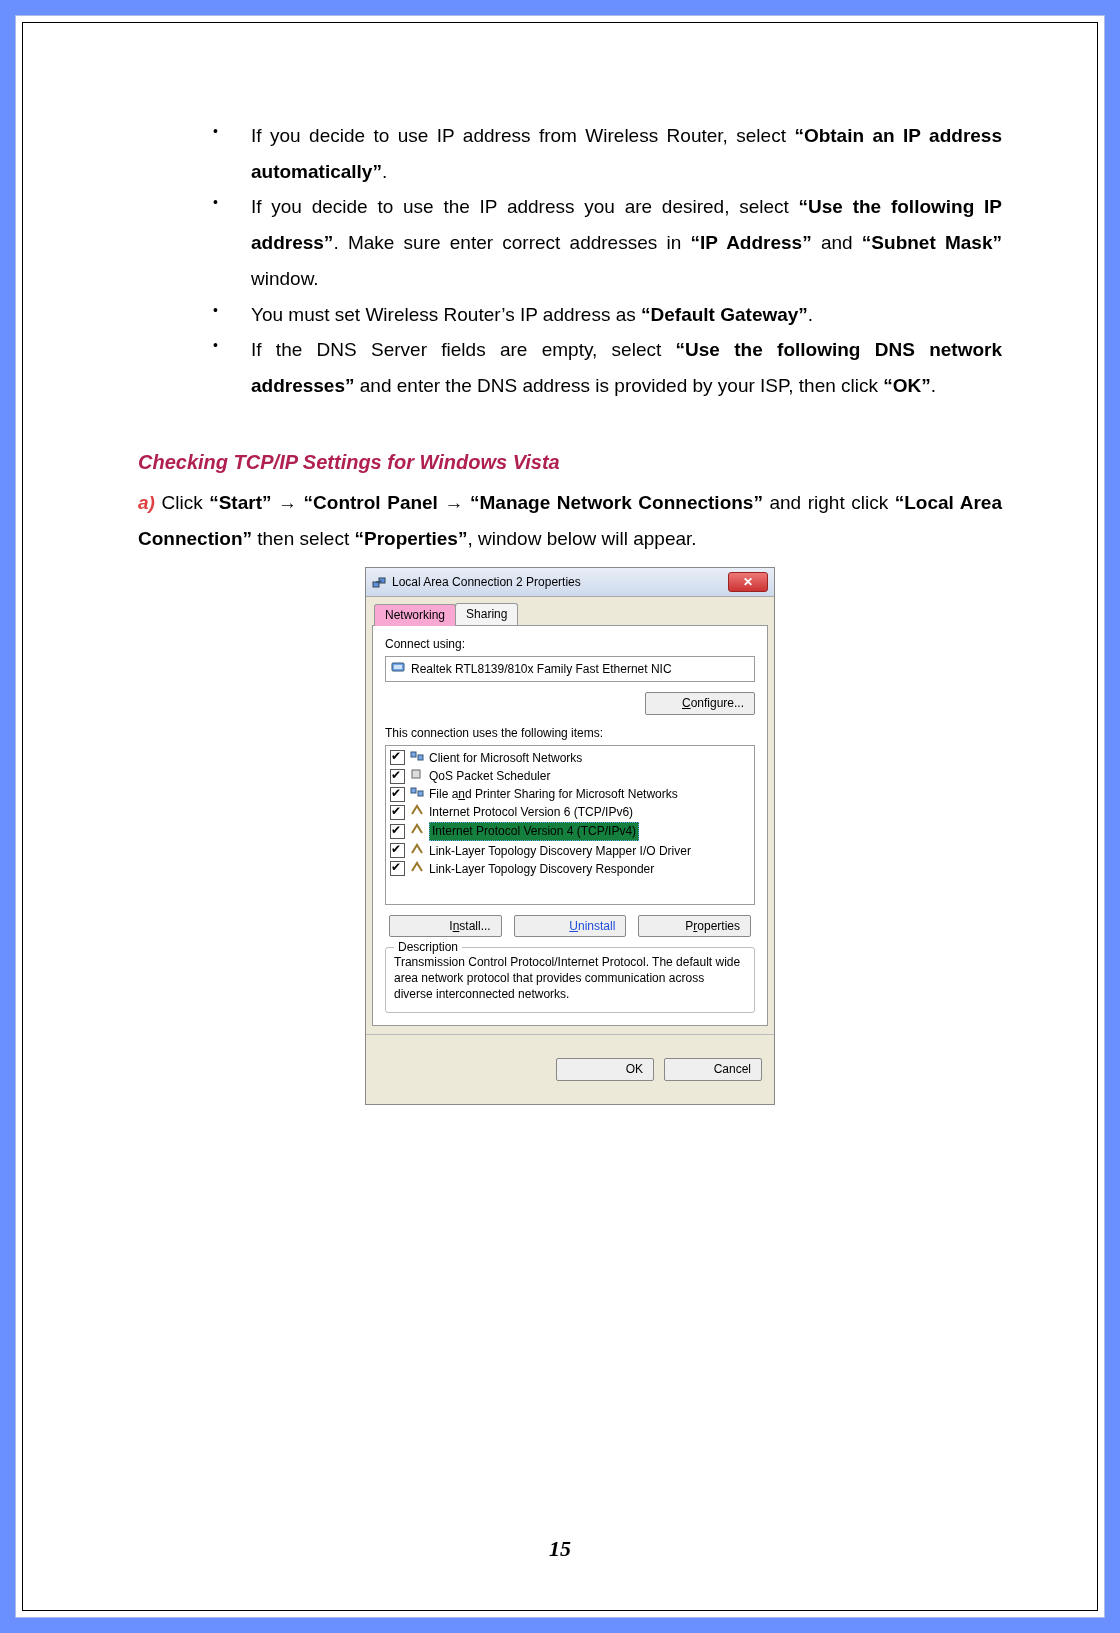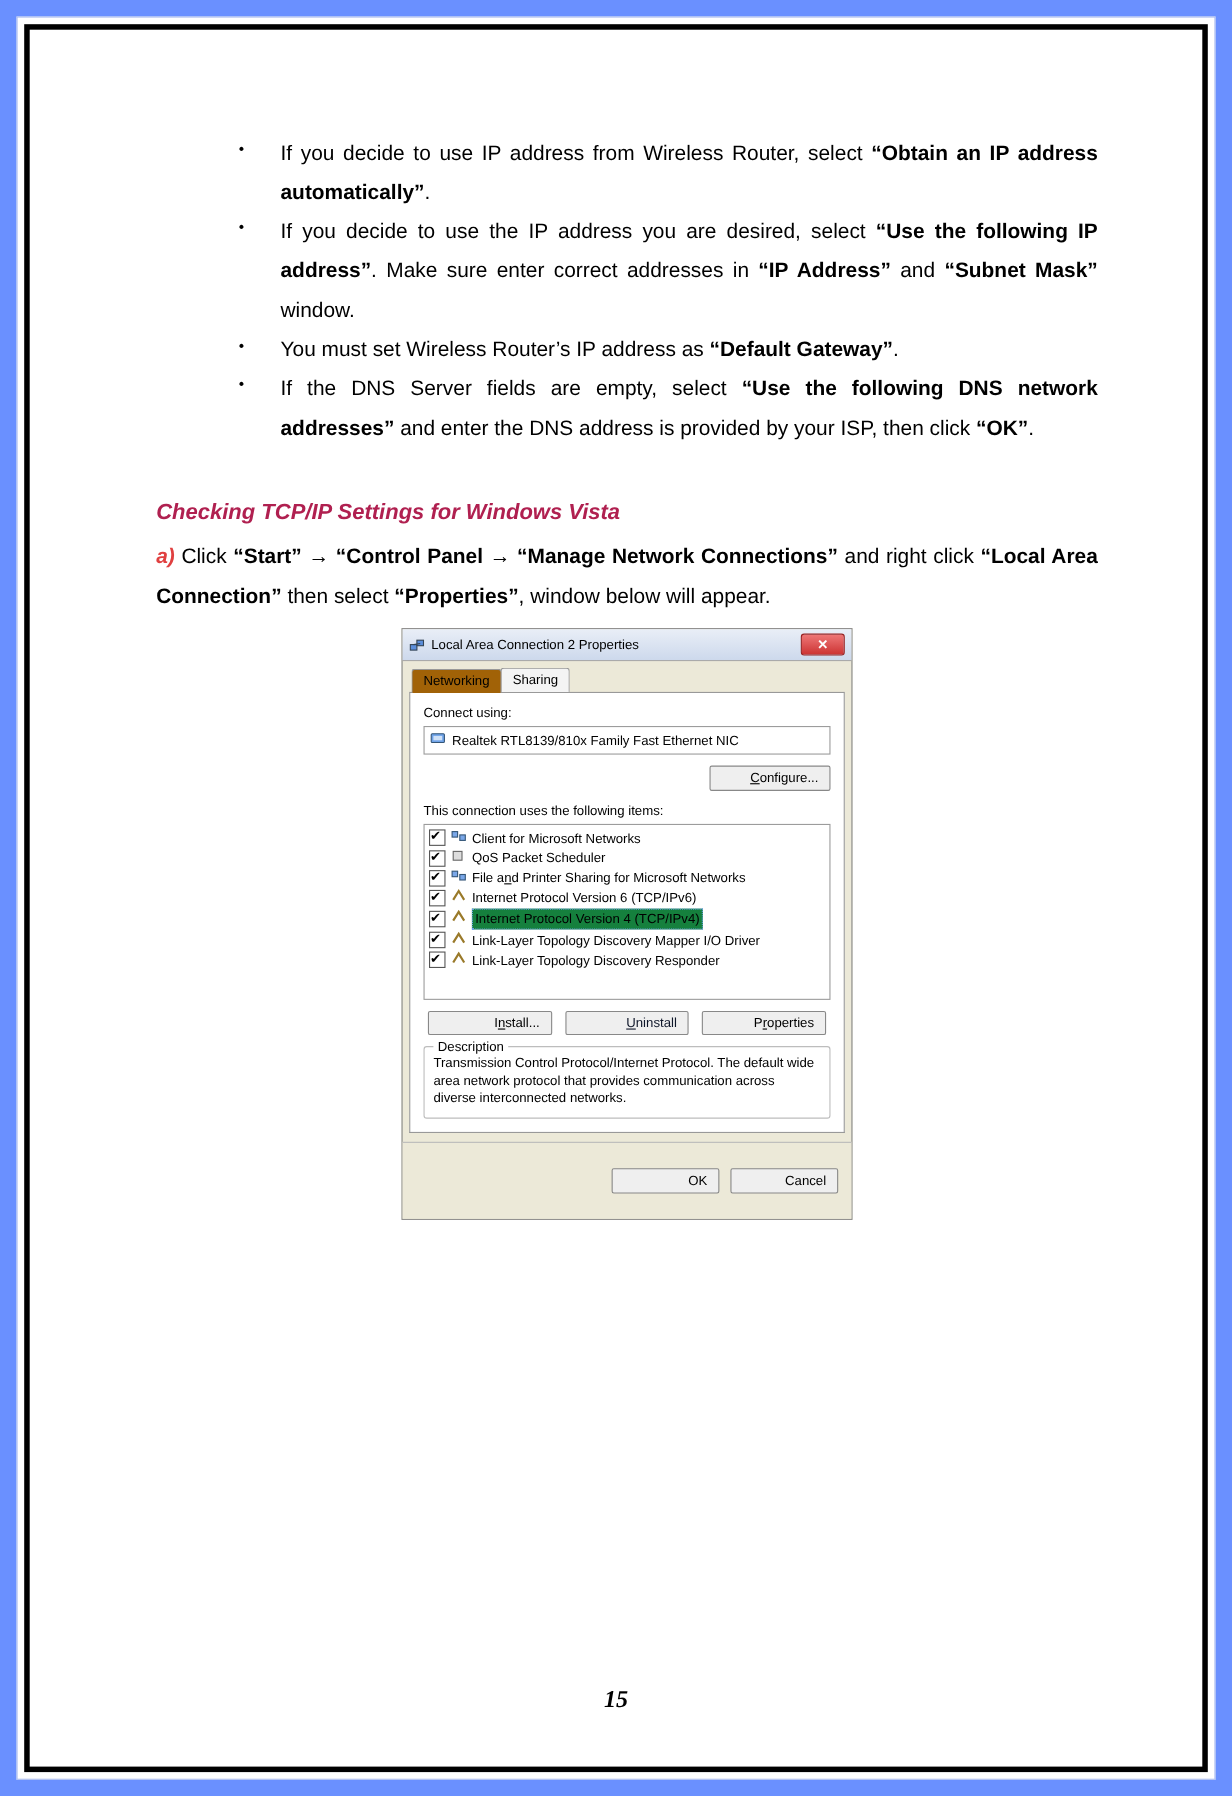--- a/index.html
+++ b/index.html
@@ -14,21 +14,21 @@
   .frame1{
     width:100%;height:100%;
     background:#fff;
     box-sizing:border-box;
     border:1px solid #aabbee;
     padding:6px;
   }
   .frame2{
     width:100%;height:100%;
     box-sizing:border-box;
-    border:5px solid #000000;
+    border:1px solid #000000;
     position:relative;
   }
   .page{
     position:absolute;
     left:115px;right:95px;top:95px;
     font-size:19px;
     line-height:1.88;
   }
   .bullets{margin:0 0 0 75px;padding:0;list-style:none;}
   .bullets li{
@@ -75,35 +75,35 @@
     border-bottom:1px solid #999;
     padding-left:2px;
   }
   .tab{
     padding:2px 10px 3px 10px;
     border:1px solid #999;border-bottom:none;
     background:#f4f4f4;
     border-radius:3px 3px 0 0;
     margin-right:-1px;font-size:12px;
   }
-  .tab.active{background:#a16207;position:relative;top:1px;}
+  .tab.active{background:#f9a8d4;position:relative;top:1px;}
   .panel{background:#fff;margin:0 6px 8px 6px;border:1px solid #999;border-top:none;
     padding:10px 12px 12px 12px;}
   .adapter-box{
     border:1px solid #9c9c9c;padding:3px 5px;background:#fff;
     display:flex;align-items:center;gap:6px;margin:4px 0 10px 0;
   }
   .net-icon{display:inline-block;}
   .cfg-row{text-align:right;margin-bottom:10px;}
   .btn{
     display:inline-block;min-width:88px;text-align:right;
     padding:2px 10px;border:1px solid #888;background:#efefef;
     font-size:12px;border-radius:2px;
   }
-  .btn.disabled{color:#0f172a;}
+  .btn.disabled{color:#1d4ed8;}
   .item-list{
     border:1px solid #9c9c9c;background:#fff;height:152px;
     overflow:hidden;padding:3px 4px;margin:4px 0 10px 0;
   }
   .item{display:flex;align-items:center;gap:5px;padding:1px 0;}
   .item.sel span.lbl{background:#15803d;border:1px dotted #6aa0e8;padding:0 2px;}
   .chk{display:inline-block;width:13px;height:13px;border:1px solid #555;background:#fff;position:relative;flex:0 0 auto;}
   .chk::after{content:"✔";position:absolute;left:0;top:-3px;font-size:12px;}
   .mini-icon{display:inline-block;}
   .btn-row{display:flex;gap:12px;justify-content:space-between;

